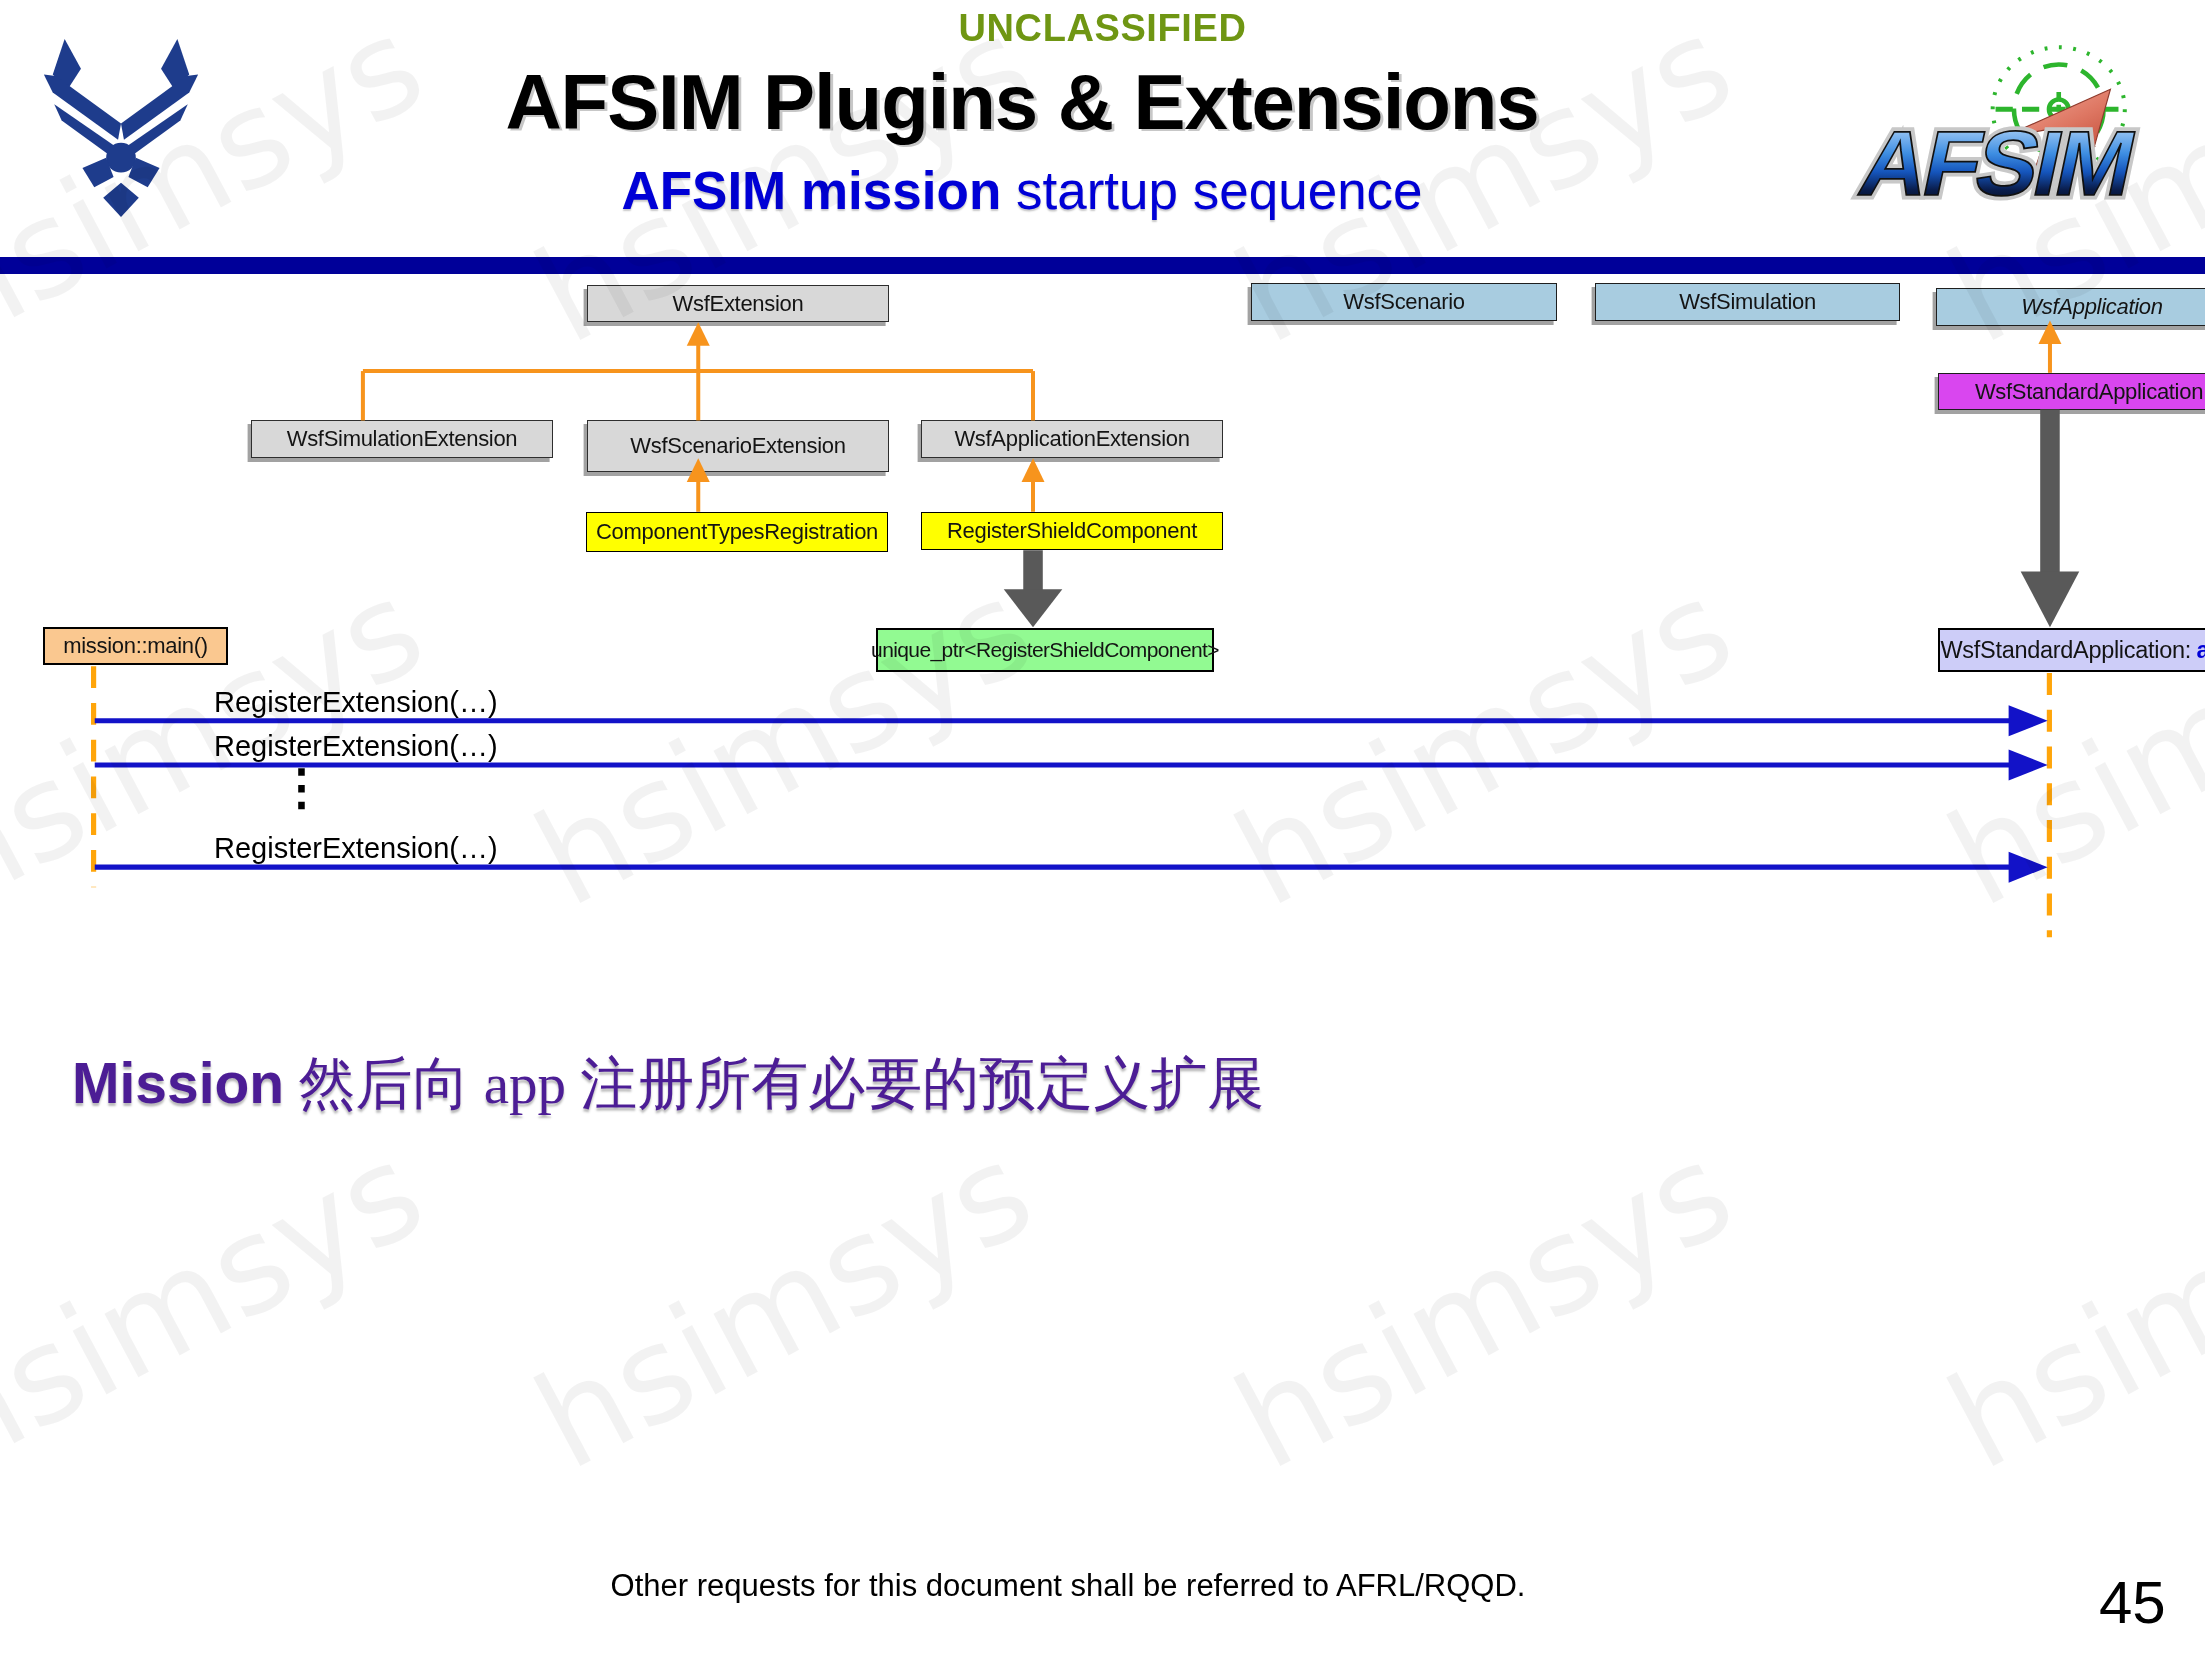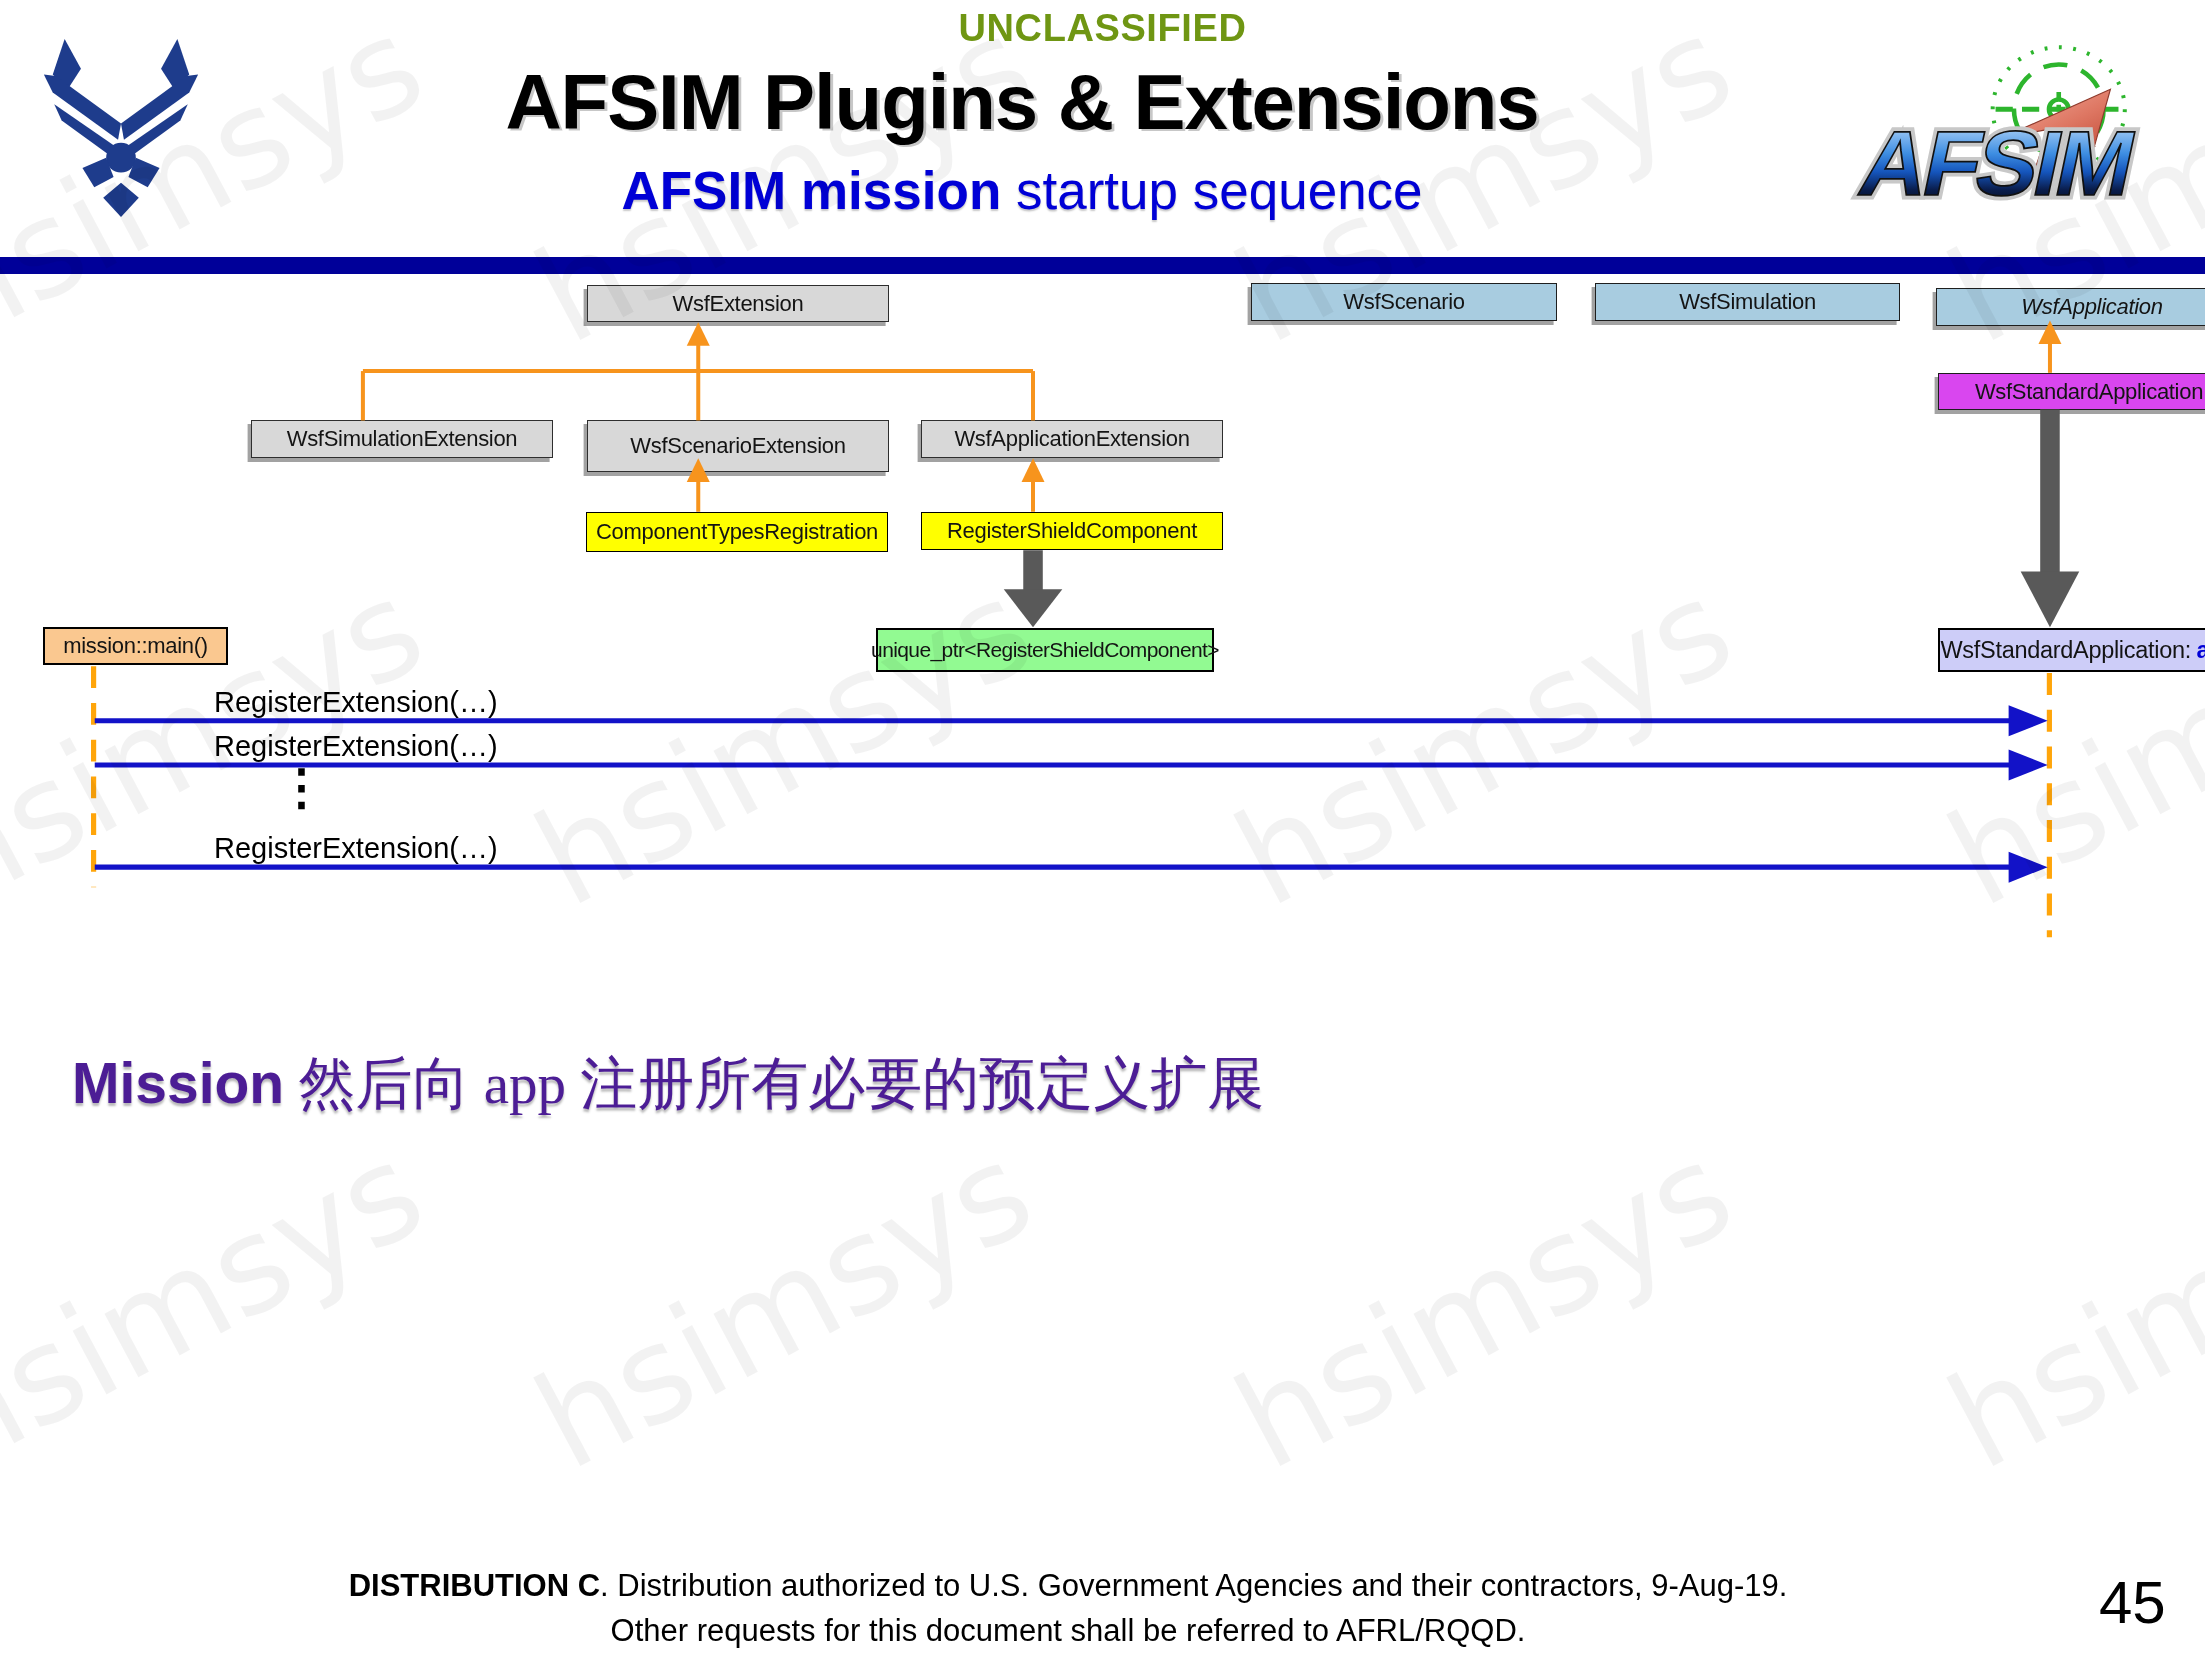--- a/index.html
+++ b/index.html
@@ -178,21 +178,20 @@
   </svg>
 
   <div class="call-label" style="left:214px;top:686px;">RegisterExtension(…)</div>
   <div class="call-label" style="left:214px;top:730px;">RegisterExtension(…)</div>
   <div class="call-label" style="left:214px;top:832px;">RegisterExtension(…)</div>
   <div class="vdots">⋮</div>
 
   <div class="caption"><span class="b">Mission</span><span class="cjk"> 然后向 app 注册所有必要的预定义扩展</span></div>
 
   <div class="footer">
-    <div><span class="b">DISTRIBUTION C</span><span>. Distribution authorized to U.S. Government Agencies and their contractors, 9-Aug-19.</span></div>
     <div>Other requests for this document shall be referred to AFRL/RQQD.</div>
   </div>
   <div class="page-num">45</div>
 
   <div class="wm" style="left:-92px;top:103px;">hsimsys</div>
   <div class="wm" style="left:517px;top:103px;">hsimsys</div>
   <div class="wm" style="left:1217px;top:103px;">hsimsys</div>
   <div class="wm" style="left:1930px;top:103px;">hsimsys</div>
   <div class="wm" style="left:-92px;top:666px;">hsimsys</div>
   <div class="wm" style="left:517px;top:666px;">hsimsys</div>

